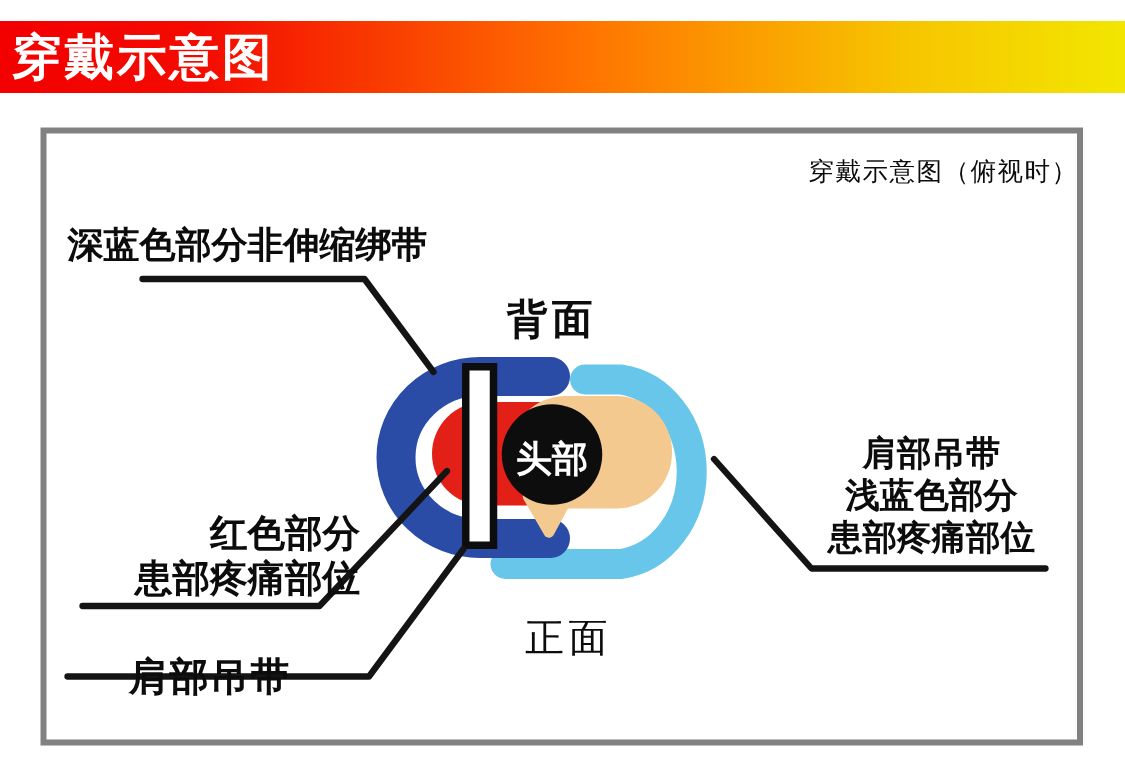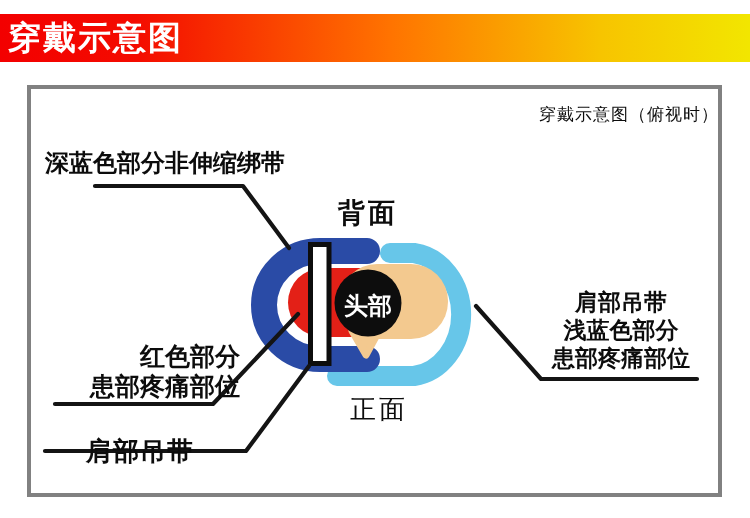--- a/index.html
+++ b/index.html
@@ -19,21 +19,21 @@
   
   .frame{
     position:absolute;left:27px;top:85px;width:695px;height:412px;
     box-sizing:border-box;border:4px solid #818181;background:#ffffff;
   }
   .svg-layer{position:absolute;left:0;top:0;width:750px;height:518px;}
   .lbl{position:absolute;white-space:nowrap;color:#0c0c0c;}
   .frame-title{right:31px;top:91px;font-size:17px;font-weight:normal;letter-spacing:1px;margin-top:12px;}
   .lbl-darkblue{left:45px;top:147px;font-size:24px;font-weight:bold;}
   .lbl-back{left:338px;top:195px;font-size:27px;font-weight:bold;letter-spacing:3px;}
-  .lbl-front{left:350px;top:392px;font-size:26px;font-weight:400;letter-spacing:3px;}
+  .lbl-front{left:350px;top:408px;font-size:26px;font-weight:400;letter-spacing:3px;}
   .lbl-red{left:40px;top:341px;width:200px;text-align:right;font-size:25px;font-weight:bold;line-height:30px;white-space:normal;}
   .lbl-shoulder{left:86px;top:434px;font-size:26px;font-weight:bold;letter-spacing:1px;}
   .lbl-lightblue{left:528px;top:288px;width:186px;text-align:center;font-size:23px;font-weight:bold;line-height:28px;white-space:normal;}
   .lbl-head{left:333px;top:290px;width:70px;text-align:center;font-size:24px;font-weight:bold;color:#ffffff;}
 </style>
 </head>
 <body>
 
 <div class="page">
 

